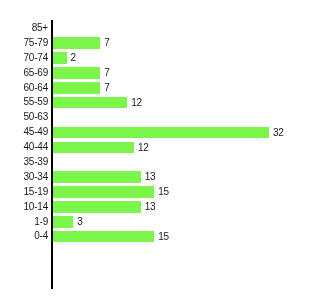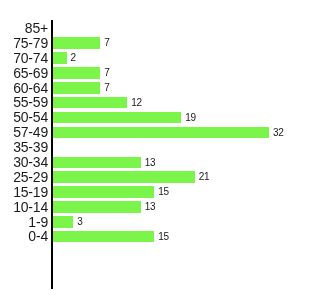--- a/index.html
+++ b/index.html
@@ -33,21 +33,21 @@
     position:relative;
     height:14.9px;
     width:300px;
   }
   .cat-label{
     position:absolute;
     right:252px;           
     top:0;
     height:14.9px;
     line-height:14.5px;
-    font-size:14px;
+    font-size:10px;
     color:#1a1a1a;
     white-space:nowrap;
     text-align:right;
     letter-spacing:-0.2px;
   }
   .bar-wrap{
     position:absolute;
     left:53px;
     top:1.5px;
     height:11.5px;
@@ -109,48 +109,44 @@
         </div>
       </div>
       <div class="row">
         <div class="cat-label">55-59</div>
         <div class="bar-wrap">
           <div class="bar" style="width: 74.25px; background: rgb(124, 245, 74);"></div>
           <div class="val-label">12</div>
         </div>
       </div>
       <div class="row">
-        <div class="cat-label">50-54</div>
+        <div class="cat-label">50-63</div>
+      </div>
+      <div class="row">
+        <div class="cat-label">45-49</div>
         <div class="bar-wrap">
-          <div class="bar" style="width: 128.25px; background: rgb(124, 245, 74);"></div>
-          <div class="val-label">19</div>
+          <div class="bar" style="width: 216px; background: rgb(124, 245, 74);"></div>
+          <div class="val-label">32</div>
         </div>
       </div>
       <div class="row">
-        <div class="cat-label">57-49</div>
+        <div class="cat-label">40-44</div>
         <div class="bar-wrap">
-          <div class="bar" style="width: 216px; background: rgb(124, 245, 74);"></div>
-          <div class="val-label">32</div>
+          <div class="bar" style="width: 81px; background: rgb(124, 245, 74);"></div>
+          <div class="val-label">12</div>
         </div>
       </div>
       <div class="row">
         <div class="cat-label">35-39</div>
       </div>
       <div class="row">
         <div class="cat-label">30-34</div>
         <div class="bar-wrap">
           <div class="bar" style="width: 87.75px; background: rgb(124, 245, 74);"></div>
           <div class="val-label">13</div>
-        </div>
-      </div>
-      <div class="row">
-        <div class="cat-label">25-29</div>
-        <div class="bar-wrap">
-          <div class="bar" style="width: 141.75px; background: rgb(124, 245, 74);"></div>
-          <div class="val-label">21</div>
         </div>
       </div>
       <div class="row">
         <div class="cat-label">15-19</div>
         <div class="bar-wrap">
           <div class="bar" style="width: 101.25px; background: rgb(124, 245, 74);"></div>
           <div class="val-label">15</div>
         </div>
       </div>
       <div class="row">

